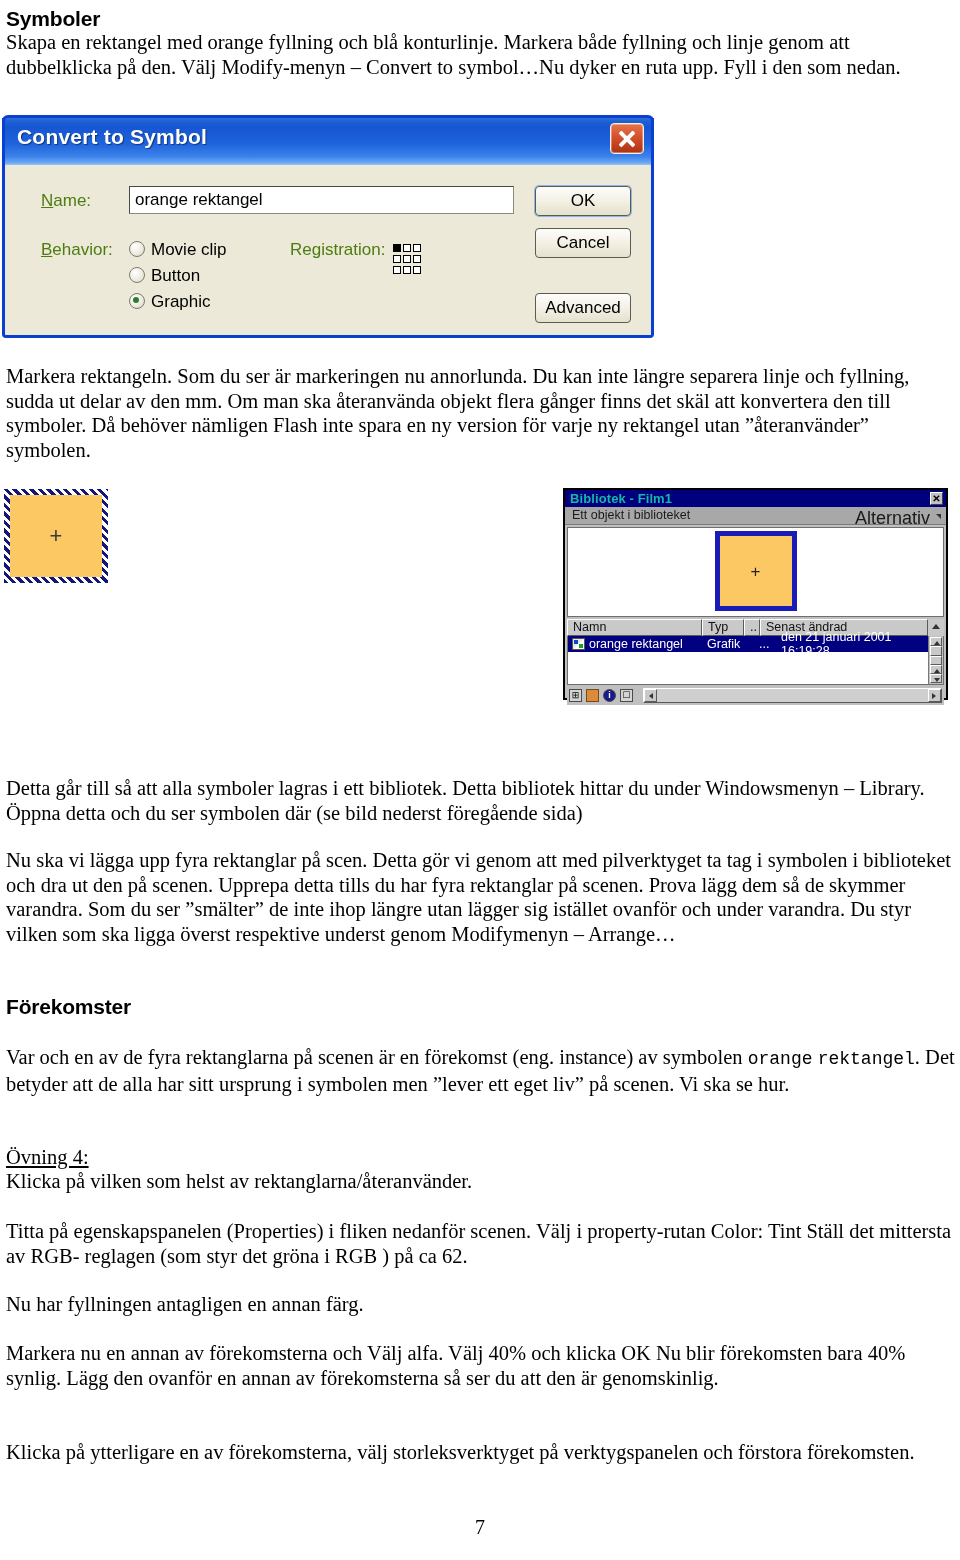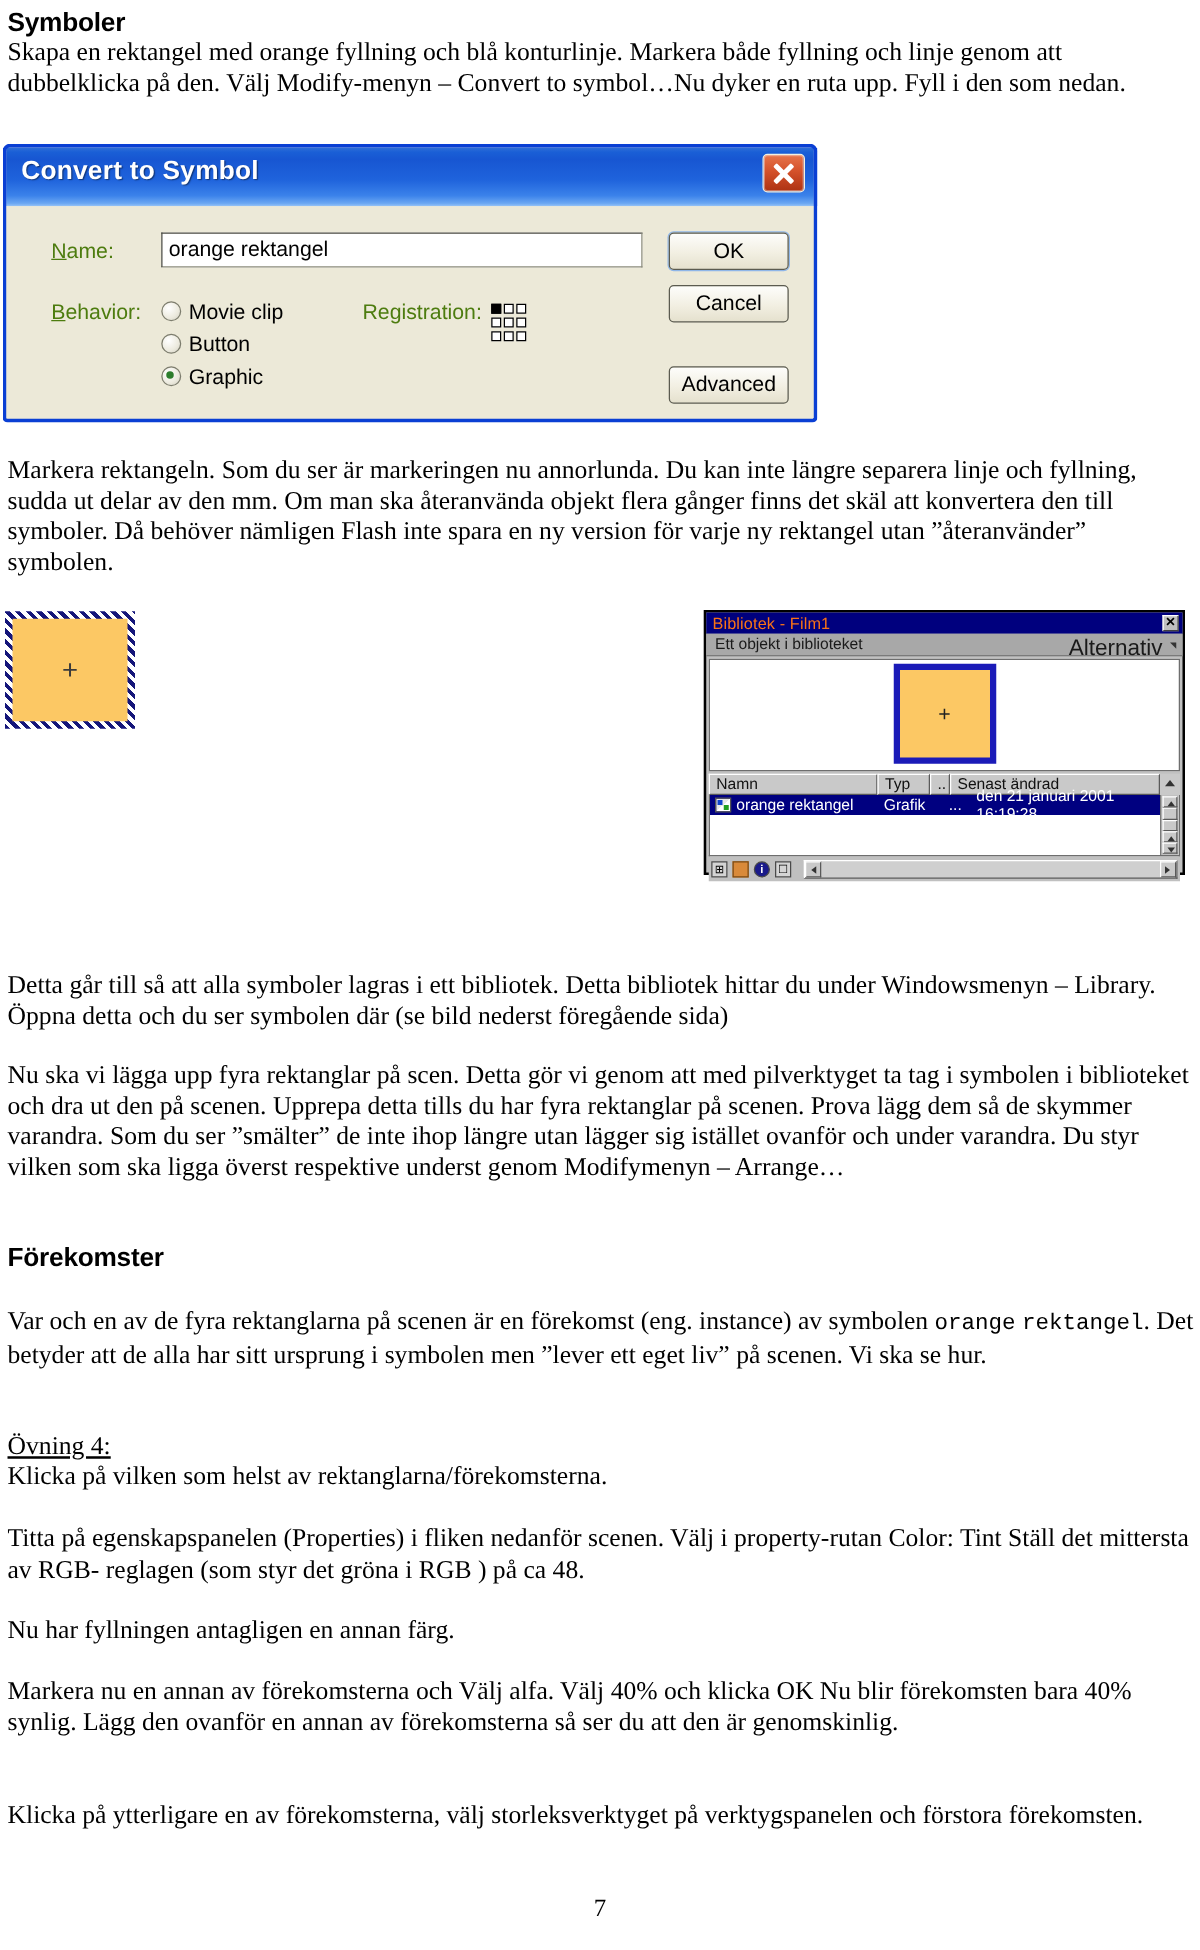--- a/index.html
+++ b/index.html
@@ -258,23 +258,24 @@
     font-family: "Liberation Sans", sans-serif;
   }
   #lib-titlebar {
     height: 17px;
     background: #00007e;
     position: relative;
   }
   #lib-title {
     position: absolute;
     left: 5px; top: 1px;
-    color: #f97316;
+    color: #14b8a6;
     font-size: 13px;
     letter-spacing: 0.1px;
+    font-weight: bold;
   }
   #lib-close {
     position: absolute;
     right: 3px; top: 2px;
     width: 13px; height: 13px;
     background: #c0c0c0;
     border: 1px solid #ffffff;
     border-right-color: #404040;
     border-bottom-color: #404040;
     color: #000;
@@ -678,23 +679,23 @@
 
   <div class="abs h-sans" id="title-forekomster">Förekomster</div>
 
   <div class="abs para" id="para-varoch">
     <span>Var och en av de fyra rektanglarna på scenen är en förekomst (eng. instance) av symbolen </span><span class="mono">orange</span>
     <span class="mono">rektangel</span><span>. Det betyder att de alla har sitt ursprung i symbolen men ”lever ett eget liv” på scenen. Vi ska se hur.</span>
   </div>
 
   <div class="abs ul-title" id="title-ovning">Övning 4:</div>
 
-  <div class="abs para" id="para-klicka">Klicka på vilken som helst av rektanglarna/förekomsterna.</div>
-
-  <div class="abs para" id="para-titta">Titta på egenskapspanelen (Properties) i fliken nedanför scenen. Välj i property-rutan Color: Tint  Ställ det mittersta av RGB- reglagen (som styr det gröna i RGB ) på ca 48.</div>
+  <div class="abs para" id="para-klicka">Klicka på vilken som helst av rektanglarna/återanvänder.</div>
+
+  <div class="abs para" id="para-titta">Titta på egenskapspanelen (Properties) i fliken nedanför scenen. Välj i property-rutan Color: Tint  Ställ det mittersta av RGB- reglagen (som styr det gröna i RGB ) på ca 62.</div>
 
   <div class="abs para" id="para-nuhar">Nu har fyllningen antagligen en annan  färg.</div>
 
   <div class="abs para" id="para-markera2">Markera nu en annan av förekomsterna och Välj alfa. Välj 40% och klicka OK Nu blir förekomsten bara 40% synlig. Lägg den ovanför en annan av förekomsterna så ser du att den är genomskinlig.</div>
 
   <div class="abs para" id="para-klicka2">Klicka på ytterligare en av förekomsterna, välj storleksverktyget på verktygspanelen och förstora förekomsten.</div>
 
   <div class="abs" id="page-number">7</div>
 
 </div>

